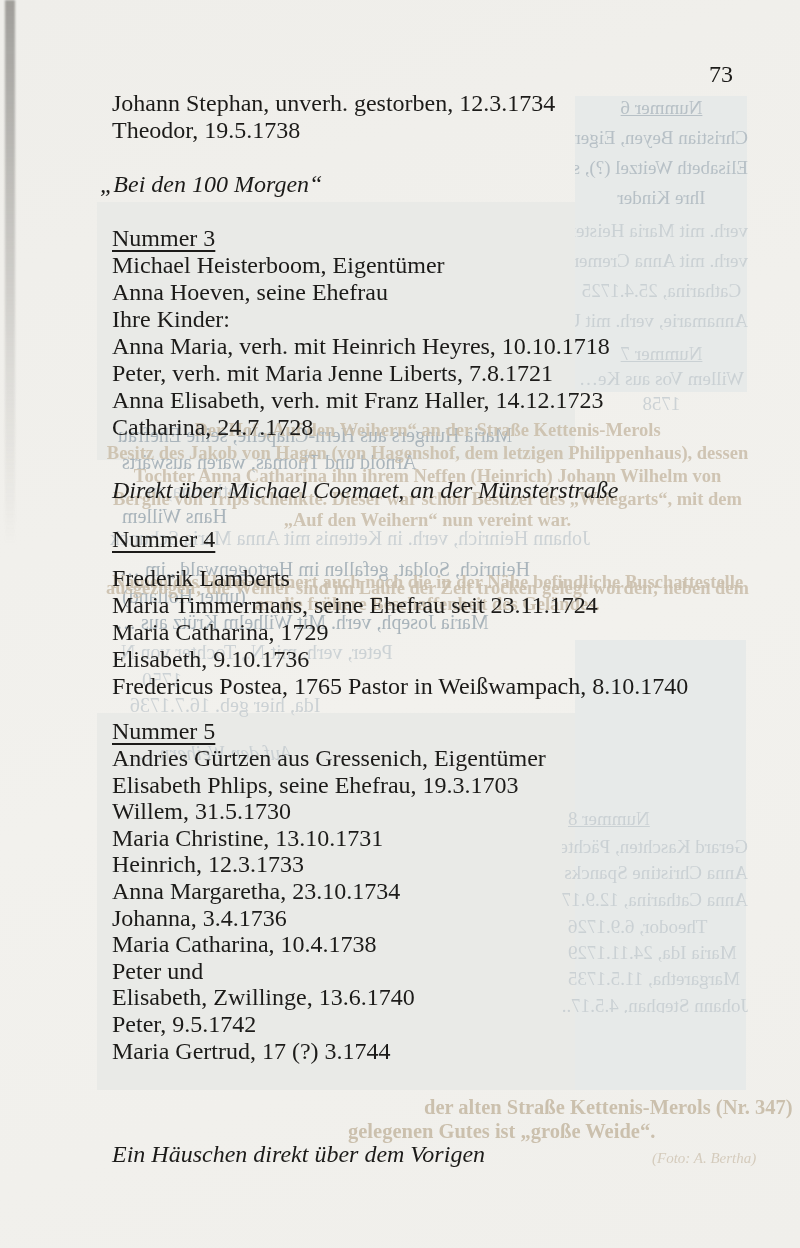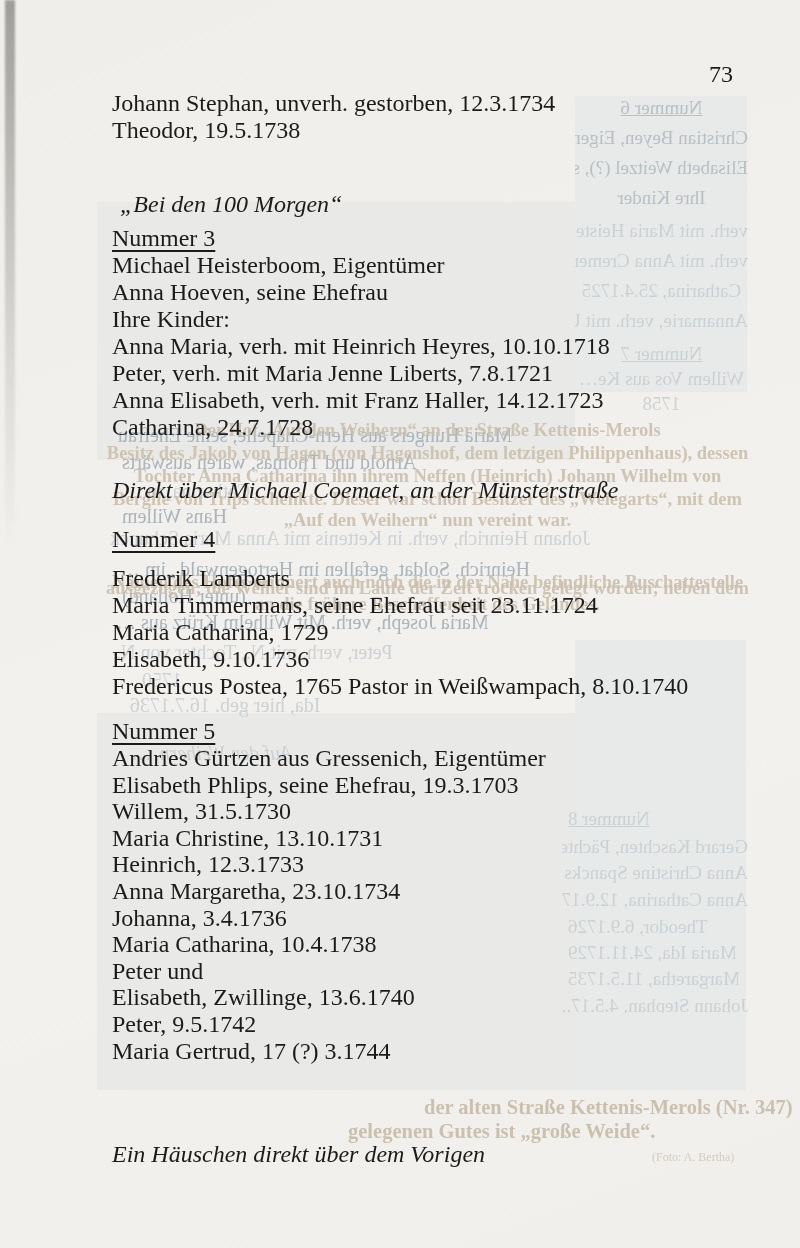--- a/index.html
+++ b/index.html
@@ -32,21 +32,21 @@
       color:#b7c0c6;filter:blur(.6px);font-size:20px;}
   .bt.strong{color:#a9b4bb;}
   .bt.weak{color:#c6cdd1;opacity:.85;}
   .bt.u{text-decoration:underline;}
   .bt-box{position:absolute;overflow:hidden;}
   .bt-box .bt{width:100%;text-align:center;font-size:19px;}
   .bt-box.rightcol .bt{text-align:right;padding-right:6px;box-sizing:border-box;}
   .brown{position:absolute;white-space:nowrap;color:#ccc0ad;filter:blur(.7px);
          font-size:18.5px;font-weight:bold;opacity:.9;}
   .brown.cap{font-size:20.5px;color:#c7bba7;}
-  .brown.credit{font-size:12px;font-weight:normal;color:#d2c8b8;}
+  .brown.credit{font-size:15px;font-weight:normal;color:#d2c8b8;font-style:italic;}
   .center-line{left:95px;width:665px;text-align:center;white-space:nowrap;}
 </style>
 </head>
 <body>
 
 <div class="page">
 
   <div class="panel cool" style="left:575px;top:96px;width:172px;height:296px;"></div>
   <div class="panel" style="left:97px;top:202px;width:478px;height:258px;"></div>
   <div class="panel cool" style="left:575px;top:640px;width:171px;height:450px;"></div>
@@ -103,21 +103,21 @@
   <div class="brown cap" style="left:348px;top:1120px;">gelegenen Gutes ist „große Weide“.</div>
   <div class="brown credit" style="left:652px;top:1150px;">(Foto: A. Bertha)</div>
 
   <div class="pageno">73</div>
 
   <div class="ink" style="left:112px;top:90px;">
     <div>Johann Stephan, unverh. gestorben, 12.3.1734</div>
     <div>Theodor, 19.5.1738</div>
   </div>
 
-  <div class="ink it" style="left:120px;top:171px;margin-top:20px;">„Bei den 100 Morgen“</div>
+  <div class="ink it" style="left:100px;top:171px;">„Bei den 100 Morgen“</div>
 
   <div class="ink sec-title" style="left:112px;top:225px;">Nummer 3</div>
   <div class="ink" style="left:112px;top:252px;">
     <div>Michael Heisterboom, Eigentümer</div>
     <div>Anna Hoeven, seine Ehefrau</div>
     <div>Ihre Kinder:</div>
     <div>Anna Maria, verh. mit Heinrich Heyres, 10.10.1718</div>
     <div>Peter, verh. mit Maria Jenne Liberts, 7.8.1721</div>
     <div>Anna Elisabeth, verh. mit Franz Haller, 14.12.1723</div>
     <div>Catharina, 24.7.1728</div>

